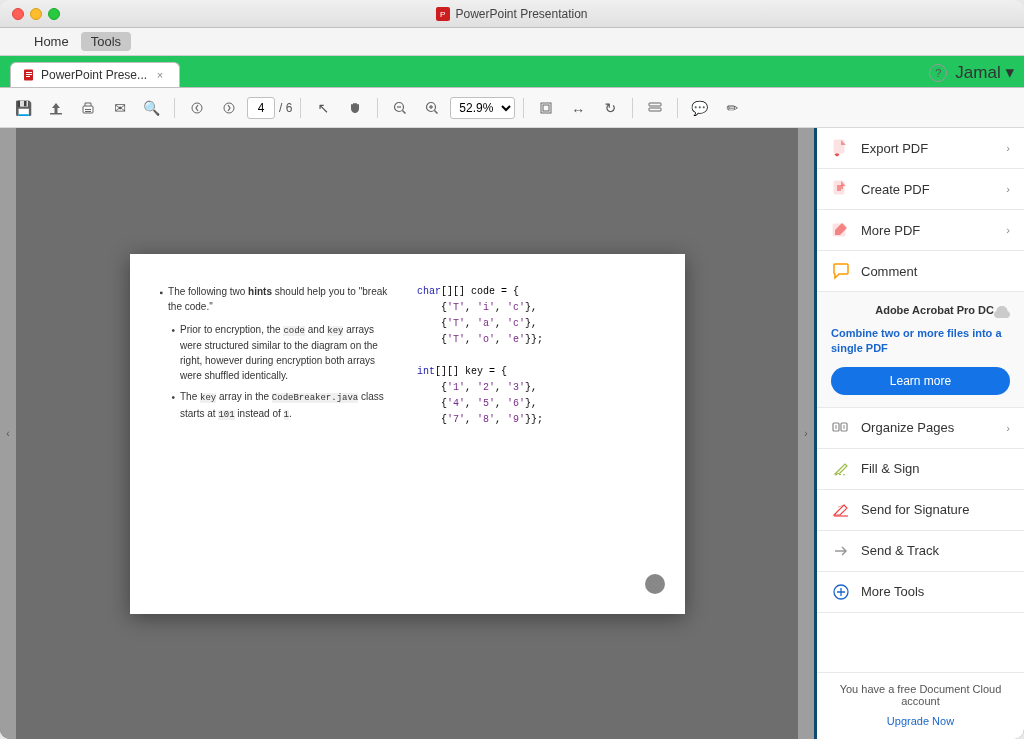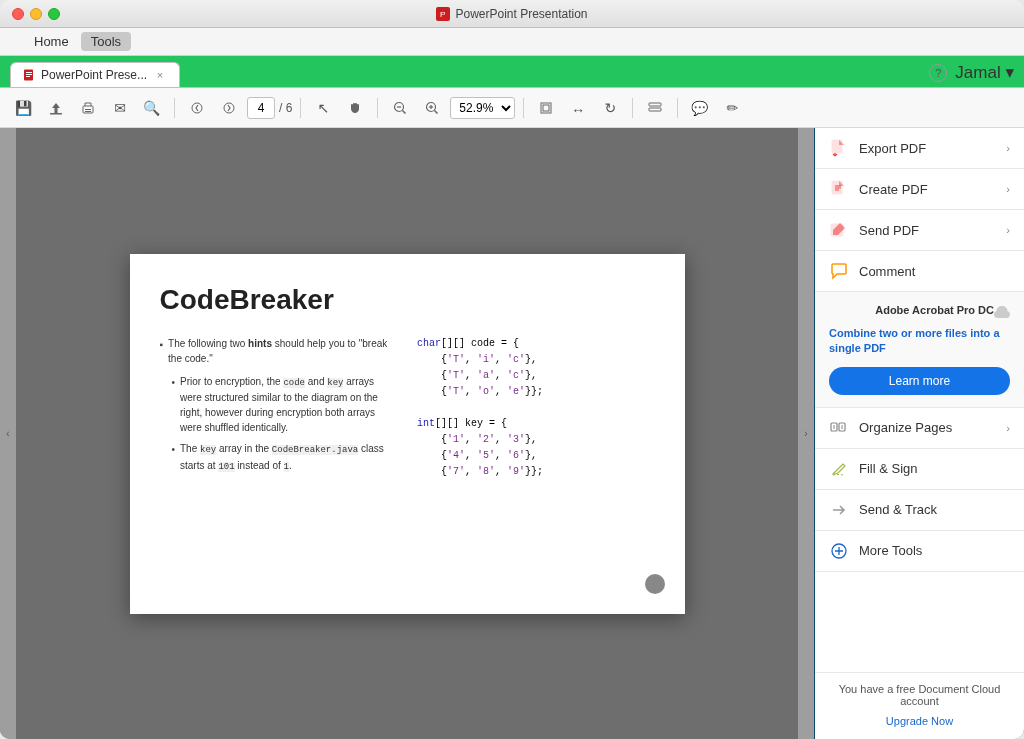--- a/index.html
+++ b/index.html
@@ -290,21 +290,21 @@
       height: 20px;
       background: #555;
       border-radius: 50%;
       opacity: 0.7;
     }
 
     
     .right-panel {
       width: 210px;
       background: white;
-      border-left: 1px solid #0c4a6e;
+      border-left: 3px solid #0c4a6e;
       overflow-y: auto;
       display: flex;
       flex-direction: column;
     }
 
     .panel-section {
       border-bottom: 1px solid #e8e8e8;
     }
 
     .panel-row {
@@ -520,21 +520,20 @@
   <div class="toolbar-btn">💬</div>
   <div class="toolbar-btn">✏</div>
 </div>
 
 <div class="main-area">
 
   <div class="left-arrow">‹</div>
 
   <div class="pdf-view">
     <div class="slide-page">
-      <div class="slide-title">CodeBreaker</div>
       <div class="slide-content">
         <div class="slide-left">
           <div class="bullet-main">
             <span class="bullet-dot">▪</span>
             <span>The following two <strong>hints</strong> should help you to "break the code."</span>
           </div>
           <div class="sub-bullet">
             <span class="bullet-dot">•</span>
             <span>Prior to encryption, the <span class="code-inline">code</span> and <span class="code-inline">key</span> arrays were structured similar to the diagram on the right, however during encryption both arrays were shuffled identically.</span>
           </div>
@@ -594,21 +593,21 @@
     </div>
 
     <div class="panel-section">
       <div class="panel-row">
         <div class="panel-row-icon">
           <svg width="18" height="18" viewBox="0 0 18 18">
               <rect x="1" y="3" width="12" height="12" rx="1" fill="#e44" opacity="0.15" stroke="#e44" stroke-width="1"></rect>
               <path d="M10 2 L15 7 L8 14 L3 14 L3 9 Z" fill="#e44" opacity="0.6"></path>
             </svg>
         </div>
-        <span class="panel-row-label">Send PDF</span>
+        <span class="panel-row-label">More PDF</span>
         <span class="panel-row-chevron">›</span>
       </div>
     </div>
 
     <div class="panel-section">
       <div class="panel-row">
         <div class="panel-row-icon">
           <svg width="18" height="18" viewBox="0 0 18 18">
               <path d="M2 3 Q2 2 3 2 H15 Q16 2 16 3 V11 Q16 12 15 12 H7 L3 16 V12 H3 Q2 12 2 11 Z" fill="none" stroke="#f90" stroke-width="1.5"></path>
             </svg>
@@ -651,20 +650,32 @@
         <div class="panel-row-icon">
           <svg width="18" height="18" viewBox="0 0 18 18">
               <path d="M3 14 L6 11 L13 4 L15 6 L8 13 L5 14 Z" fill="none" stroke="#9b4" stroke-width="1.2"></path>
               <path d="M3 15 Q8 14 13 15" stroke="#9b4" stroke-width="1" fill="none" stroke-dasharray="2,2"></path>
             </svg>
         </div>
         <span class="panel-row-label">Fill &amp; Sign</span>
       </div>
     </div>
 
+    <div class="panel-section">
+      <div class="panel-row">
+        <div class="panel-row-icon">
+          <svg width="18" height="18" viewBox="0 0 18 18">
+              <path d="M2 14 L5 11 L12 4 L15 7 L8 14 L5 14 Z" fill="none" stroke="#e44" stroke-width="1.2"></path>
+              <path d="M2 15 L16 15" stroke="#e44" stroke-width="1.2"></path>
+              <line x1="6" y1="6" x2="13" y2="4" stroke="#e44" stroke-width="1" opacity="0.5"></line>
+            </svg>
+        </div>
+        <span class="panel-row-label">Send for Signature</span>
+      </div>
+    </div>
 
     <div class="panel-section">
       <div class="panel-row">
         <div class="panel-row-icon">
           <svg width="18" height="18" viewBox="0 0 18 18">
               <path d="M3 9 L14 9 M10 5 L14 9 L10 13" stroke="#999" stroke-width="1.5" fill="none"></path>
             </svg>
         </div>
         <span class="panel-row-label">Send &amp; Track</span>
       </div>

